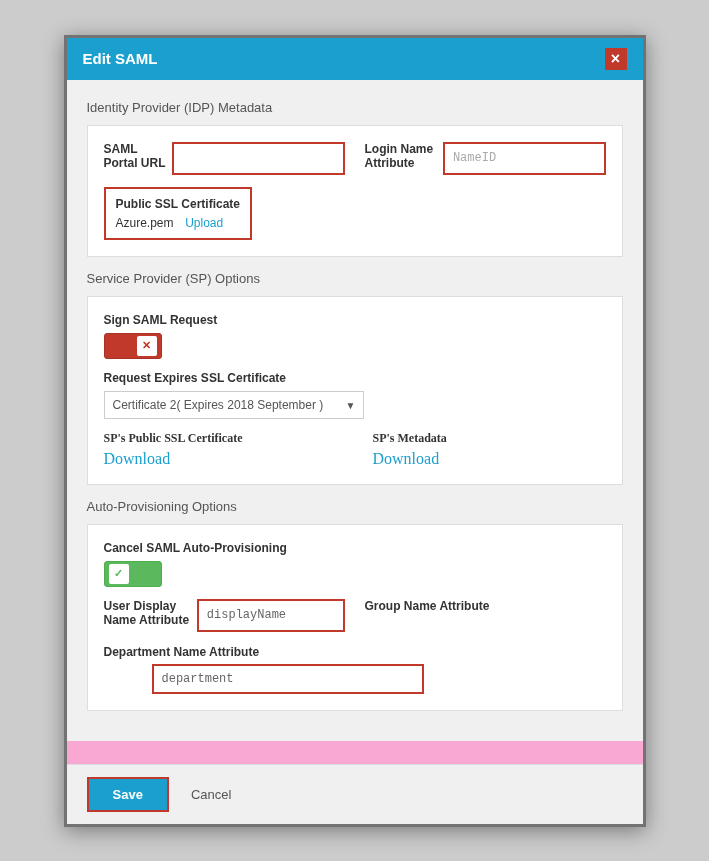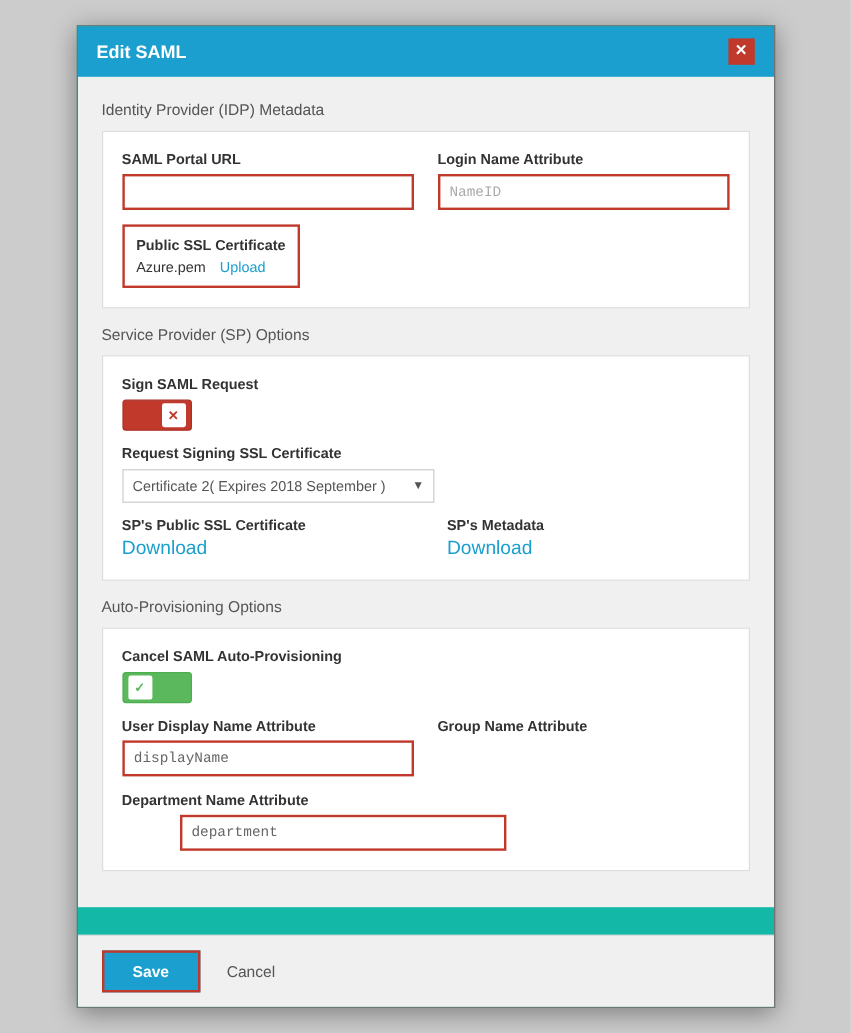--- a/index.html
+++ b/index.html
@@ -7,22 +7,22 @@
       font-family: Arial, sans-serif;
       font-size: 13px;
       background: #ccc;
       display: flex;
       justify-content: center;
       align-items: center;
       min-height: 100vh;
     }
     .modal {
       width: 582px;
-      background: #14b8a6;
-      border: 1px solid #737373;
+      background: #f9a8d4;
+      border: 3px solid #737373;
       box-shadow: 0 4px 20px rgba(0,0,0,0.4);
     }
     .modal-header {
       background: #1a9fce;
       color: white;
       padding: 10px 16px;
       display: flex;
       justify-content: space-between;
       align-items: center;
       font-size: 15px;
@@ -58,21 +58,20 @@
       margin-bottom: 14px;
     }
     .form-row {
       display: flex;
       gap: 20px;
       margin-bottom: 12px;
     }
     .form-group {
       flex: 1;
       display: flex;
-      flex-direction: column;
     }
     .form-label {
       font-weight: bold;
       font-size: 12px;
       margin-bottom: 5px;
       color: #333;
     }
     .form-input {
       border: 2px solid #c0392b;
       padding: 6px 8px;
@@ -183,20 +182,21 @@
     
     .download-link {
       color: #1a9fce;
       cursor: pointer;
       font-size: 16px;
       text-decoration: none;
     }
     .sp-row {
       display: flex;
       gap: 36px;
+      font-family: Liberation Serif, serif;
     }
     .sp-col {
       flex: 1;
     }
     .sp-col-label {
       font-weight: bold;
       font-size: 12px;
       color: #333;
       margin-bottom: 4px;
     }
@@ -273,21 +273,21 @@
       <div class="sub-section">
         <div class="form-label">Sign SAML Request</div>
         <div style="margin-top:6px;">
           <div class="toggle-off">
             <div class="knob">✕</div>
           </div>
         </div>
       </div>
 
       <div class="sub-section">
-        <div class="form-label">Request Signing SSL Certificate</div>
+        <div class="form-label">Request Expires SSL Certificate</div>
         <div style="margin-top:6px;">
           <div class="form-select-wrapper">
             <select class="form-select">
               <option>Certificate 2( Expires 2018 September )</option>
             </select>
             <span class="select-arrow">▼</span>
           </div>
         </div>
       </div>
 

